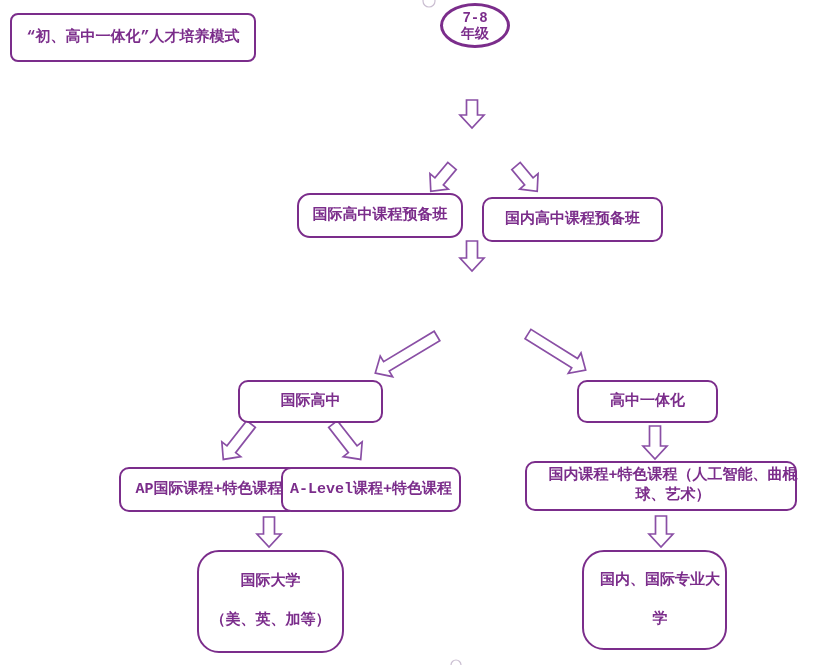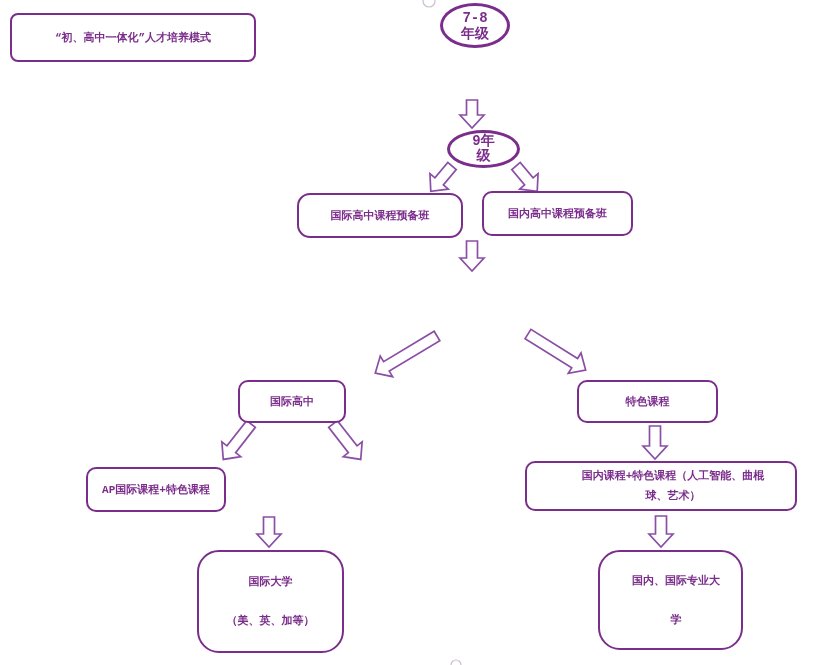--- a/index.html
+++ b/index.html
@@ -34,21 +34,21 @@
     stroke-width: 1.2;
     opacity: 0.7;
   }
   .node {
     position: absolute;
     box-sizing: border-box;
     background: #fff;
     border: 2.5px solid var(--primary);
     color: var(--primary);
     font-weight: bold;
-    font-size: 11px;
+    font-size: 15px;
     line-height: 20px;
     display: flex;
     flex-direction: column;
     align-items: center;
     justify-content: center;
     text-align: center;
   }
   .rect    { border-radius: 10px; }
   .bigrect { border-radius: 22px; gap: 17px; }
   .ellipse { border-radius: 50%; border-width: 3px; }
@@ -81,50 +81,49 @@
   <div class="node rect" style="left:10px; top:13px; width:246px; height:49px; border-radius:8px;">
     <span class="line">“初、高中一体化”人才培养模式</span>
   </div>
 
   <div class="node ellipse small-ellipse" style="left:440px; top:3px; width:70px; height:45px;">
     <span class="line">7-8</span>
     <span class="line">年级</span>
   </div>
 
 
-  <div class="node ellipse small-ellipse" style="left:447px; top:130px; width:73px; height:38px; line-height:15px;">
-    <span class="line">9年</span>
-    <span class="line">级</span>
-  </div>
 
   <div class="node rect" style="left:297px; top:193px; width:166px; height:45px;border-radius:13px;">
     <span class="line">国际高中课程预备班</span>
   </div>
-  <div class="node rect" style="left:482px; top:191px; width:151px; height:45px;">
+  <div class="node rect" style="left:482px; top:197px; width:181px; height:45px;">
     <span class="line">国内高中课程预备班</span>
   </div>
 
 
-  <div class="node rect" style="left:238px; top:380px; width:108px; height:43px;">
+  <div class="node rect" style="left:238px; top:380px; width:145px; height:43px;">
     <span class="line">国际高中</span>
   </div>
   <div class="node rect" style="left:577px; top:380px; width:141px; height:43px;">
-    <span class="line">特色课程</span>
+    <span class="line">高中一体化</span>
   </div>
 
-  <div class="node rect" style="left:86px; top:467px; width:140px; height:45px;">
+  <div class="node rect" style="left:119px; top:467px; width:180px; height:45px;">
     <span class="line">AP国际课程+特色课程</span>
+  </div>
+  <div class="node rect" style="left:281px; top:467px; width:180px; height:45px;">
+    <span class="line">A-Level课程+特色课程</span>
   </div>
   <div class="node rect" style="left:525px; top:461px; width:272px; height:50px;padding-left:24px;">
     <span class="line">国内课程+特色课程（人工智能、曲棍</span>
     <span class="line">球、艺术）</span>
   </div>
 
   <div class="node bigrect" style="left:197px; top:550px; width:147px; height:103px; line-height:22px;">
     <span class="line">国际大学</span>
     <span class="line">（美、英、加等）</span>
   </div>
-  <div class="node bigrect" style="left:598px; top:550px; width:145px; height:100px; line-height:22px;padding-left:11px;">
+  <div class="node bigrect" style="left:582px; top:550px; width:145px; height:100px; line-height:22px;padding-left:11px;">
     <span class="line">国内、国际专业大</span>
     <span class="line">学</span>
   </div>
 
 </div>
 
 </body></html>

